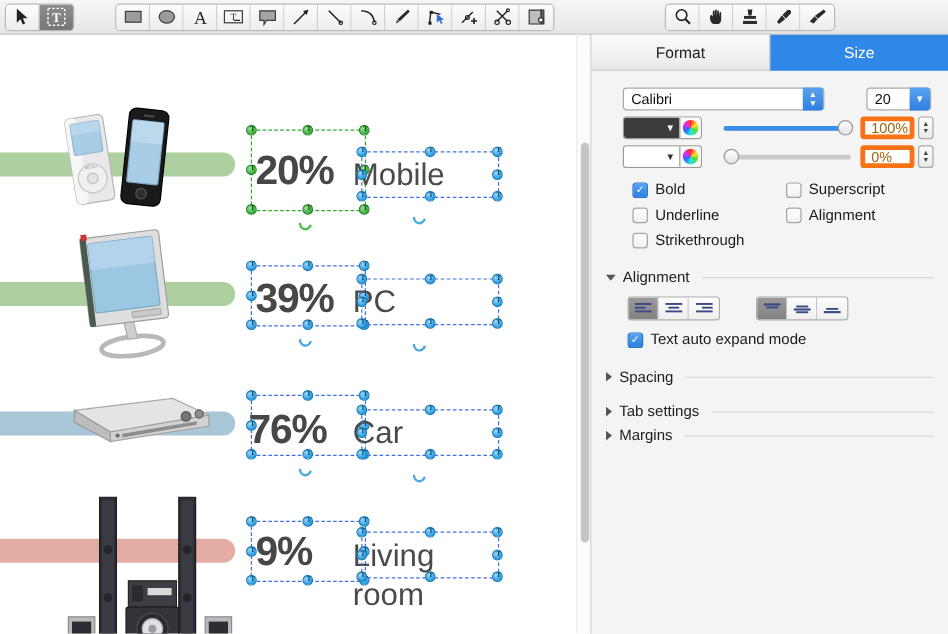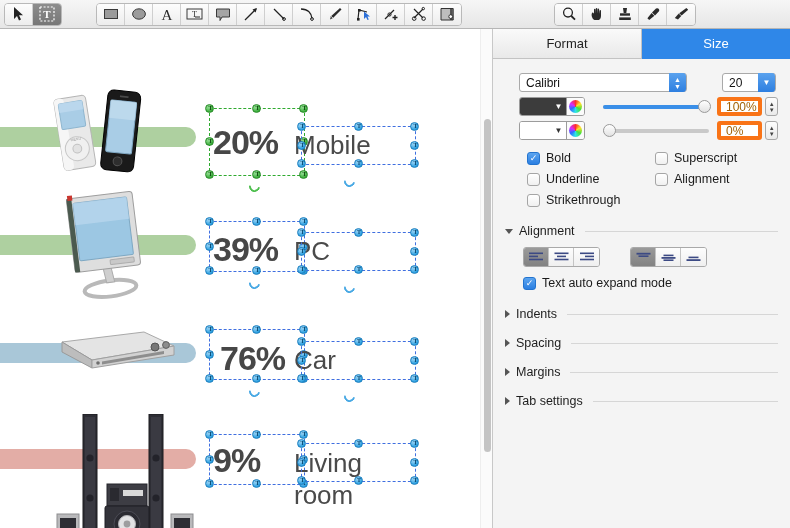--- a/index.html
+++ b/index.html
@@ -464,21 +464,21 @@
       <div class="hdl" style="left:50%;top:0"></div>
       <div class="hdl" style="left:100%;top:0"></div>
     <div class="hdl" style="left:0;top:50%"></div>
       <div class="hdl" style="left:100%;top:50%"></div>
     <div class="hdl" style="left:0;top:100%"></div>
       <div class="hdl" style="left:50%;top:100%"></div>
       <div class="hdl" style="left:100%;top:100%"></div>
   </div>
   <div class="rot" style="left:344px; top:253px;"></div>
 
-  <div class="pcttext" style="left:220px; top:310px;text-align:center;">76%</div>
+  <div class="pcttext" style="left:207px; top:310px;text-align:center;">76%</div>
   <div class="selbox" style="left:209px; top:300px; width:96px; height:51px;">
     <div class="hdl" style="left:0;top:0"></div>
       <div class="hdl" style="left:50%;top:0"></div>
       <div class="hdl" style="left:100%;top:0"></div>
     <div class="hdl" style="left:0;top:50%"></div>
       <div class="hdl" style="left:100%;top:50%"></div>
     <div class="hdl" style="left:0;top:100%"></div>
       <div class="hdl" style="left:50%;top:100%"></div>
       <div class="hdl" style="left:100%;top:100%"></div>
   </div>
@@ -669,34 +669,29 @@
 
       <div class="cbrow" style="margin:7px 0 0 18px">
         <span class="cb on">✓</span>
         <span class="cblabel">Text auto expand mode</span>
       </div>
     </div>
 
     <div class="section" style="margin-top:12px">
       <div class="sechead" style="margin-bottom:9px">
         <span class="tri"></span>
-        <span>Indents</span>
+        <span>Spacing</span>
         <span class="secline"></span>
       </div>
-      <div class="sechead" style="margin-bottom:9px">
+      <div class="sechead">
         <span class="tri"></span>
-        <span>Spacing</span>
+        <span>Tab settings</span>
         <span class="secline"></span>
       </div>
       <div class="sechead" style="margin-bottom:9px">
         <span class="tri"></span>
         <span>Margins</span>
         <span class="secline"></span>
       </div>
-      <div class="sechead">
-        <span class="tri"></span>
-        <span>Tab settings</span>
-        <span class="secline"></span>
-      </div>
     </div>
 
   </div>
 </div>
 
 </body></html>

